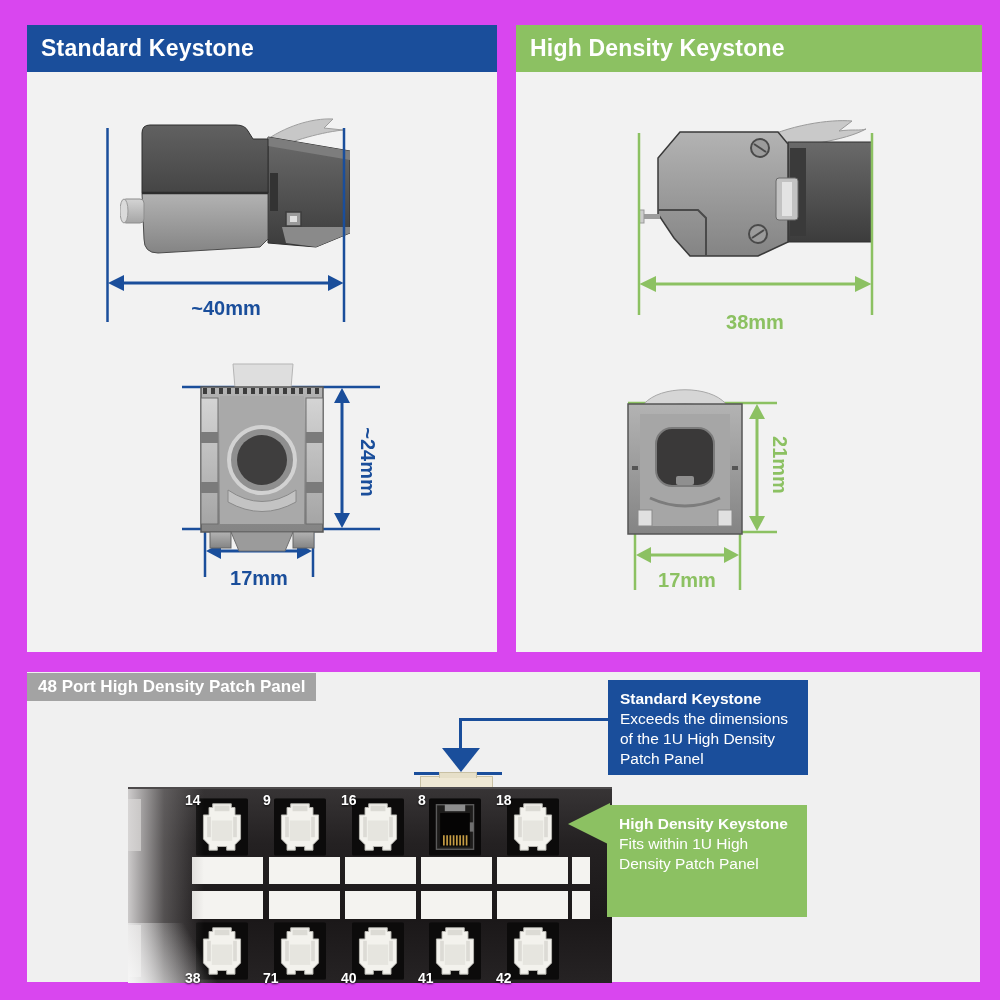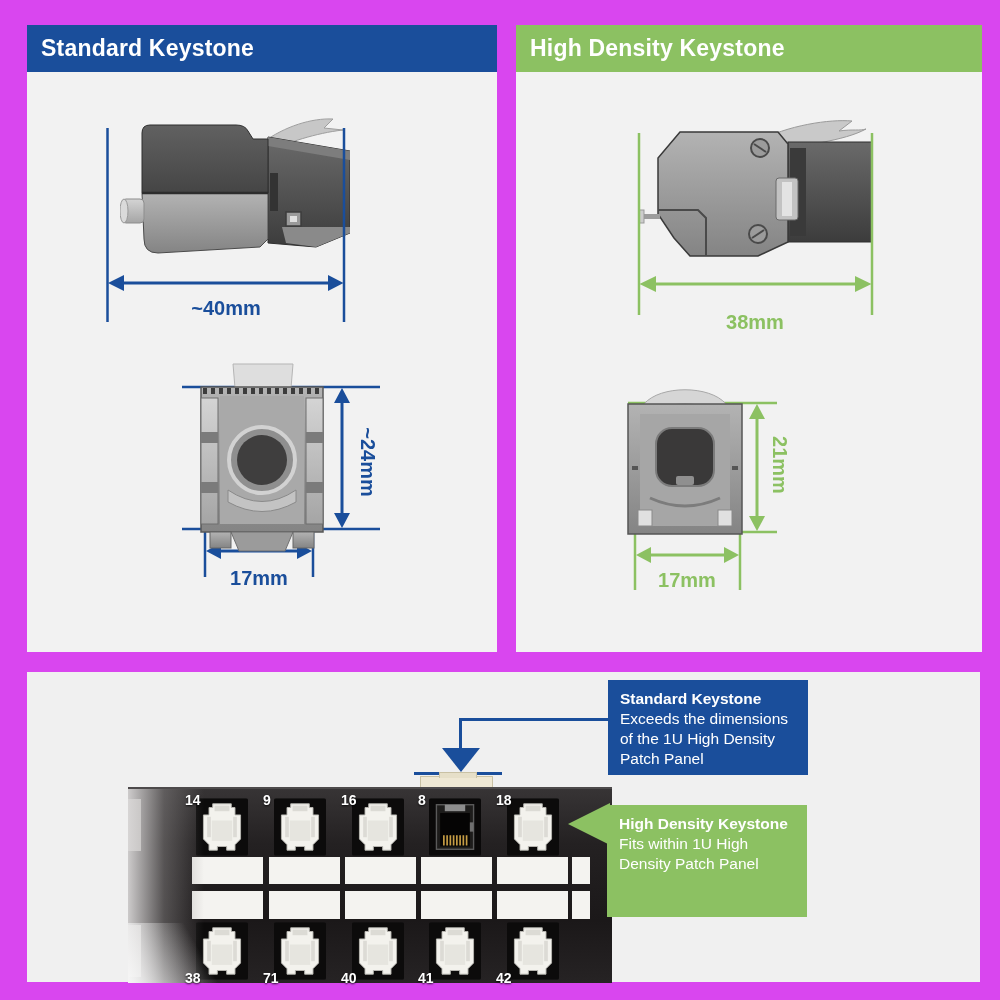--- a/index.html
+++ b/index.html
@@ -244,20 +244,21 @@
         <rect x="112" y="86" width="6" height="4" fill="#555555"></rect>
       </svg>
 
       <div class="dim-label vert c-green" style="left:263px; top:393px;">21mm</div>
       <div class="dim-label c-green" style="left:171px; top:508px;">17mm</div>
     </div>
   </div>
 
   <div class="bottom-section">
 
+    <div class="section-label">48 Port High Density Patch Panel</div>
 
     <div class="blue-line-h"></div>
     <div class="blue-line-v"></div>
     <div class="blue-arrowhead"></div>
     <div class="limit-line"></div>
     <div class="keystone-stub"></div>
 
     <div class="patch-panel">
       <div class="sliver" style="top:10px;"></div>
       <div class="sliver" style="top:136px;"></div>

